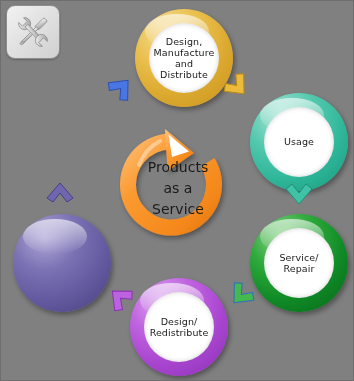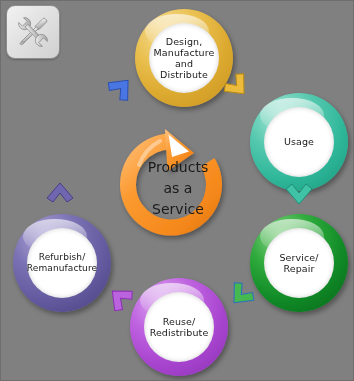--- a/index.html
+++ b/index.html
@@ -140,31 +140,27 @@
     <div class="gloss"></div>
     <div class="inner">
       <div class="lbl">Service/
 Repair</div>
     </div>
   </div>
 
   <div class="node n-big c-violet" style="left:129px;top:277px;">
     <div class="gloss"></div>
     <div class="inner">
-      <div class="lbl">Reuse/
+      <div class="lbl">Design/
 Redistribute</div>
     </div>
   </div>
 
   <div class="node n-big c-slate" style="left:12px;top:213px;">
     <div class="gloss"></div>
-    <div class="inner">
-      <div class="lbl" style="font-size:9px;">Refurbish/
-Remanufacture</div>
-    </div>
   </div>
 
 
   <div class="center-wrap">
     <svg width="118" height="118" viewBox="0 0 118 118">
       <defs>
         <linearGradient id="og" x1="0" y1="0" x2="1" y2="1">
           <stop offset="0" stop-color="#ffc483"></stop>
             <stop offset=".35" stop-color="#fb9a30"></stop>
           <stop offset=".75" stop-color="#f5881b"></stop>

